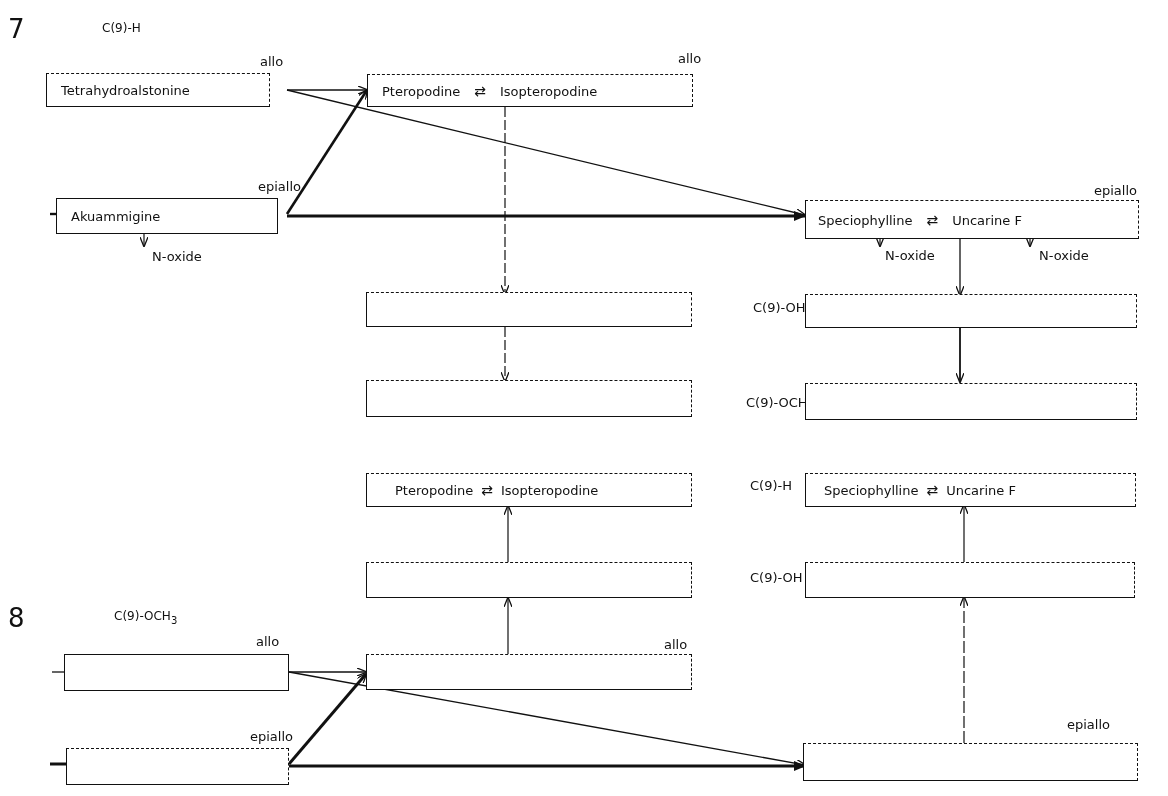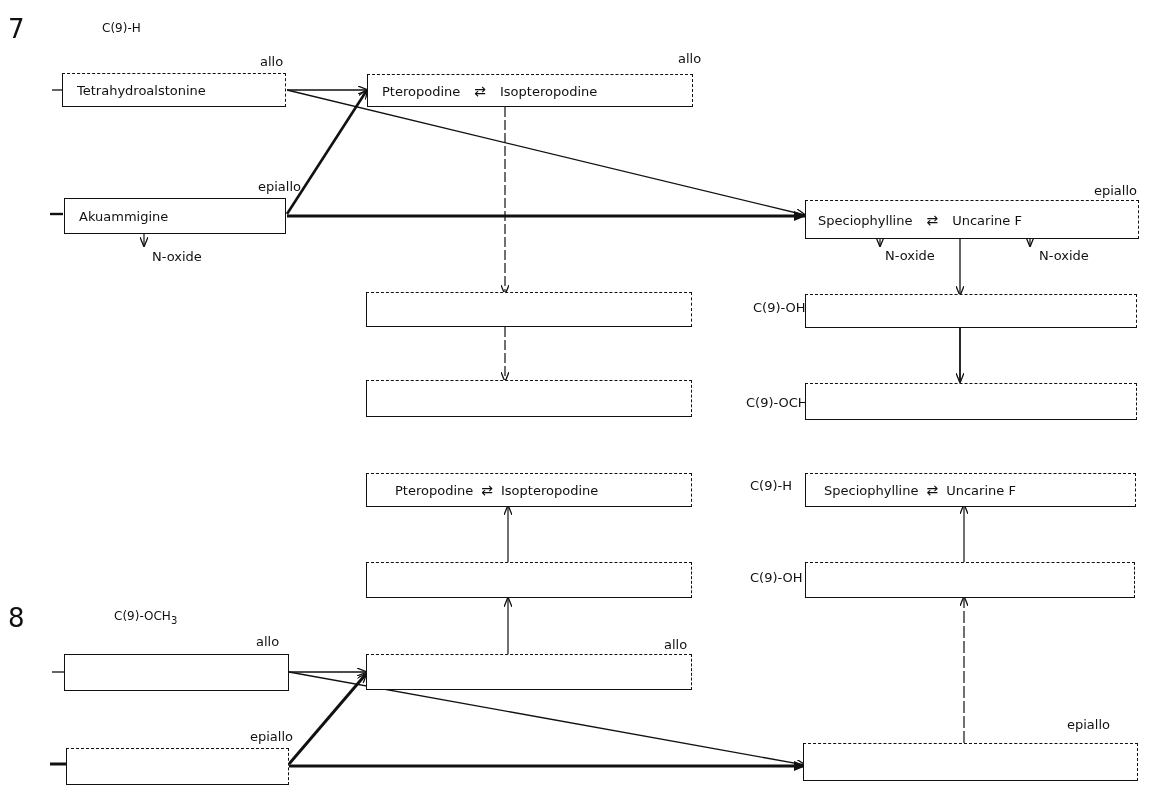--- a/index.html
+++ b/index.html
@@ -53,26 +53,26 @@
     <line x1="508" y1="562" x2="508" y2="506" stroke-width="1.2" marker-end="url(#ah)"></line>
     <line x1="964" y1="743" x2="964" y2="597" stroke-width="1.2" stroke-dasharray="12,3" marker-end="url(#ah)"></line>
     <line x1="964" y1="562" x2="964" y2="505" stroke-width="1.2" marker-end="url(#ah)"></line>
   </g>
 </svg>
 
 <div class="fig" style="left:8px;top:14px;">7</div>
 <div class="lbl" style="left:62px;top:21px;font-size:12px;">C(9)-H</div>
 
 <div class="lbl" style="left:220px;top:54px;">allo</div>
-<div class="box dashed" style="left:62px;top:73px;width:224px;height:34px;">
+<div class="box dashed" style="left:46px;top:73px;width:224px;height:34px;">
   <span class="content">Tetrahydroalstonine</span>
 </div>
 
 <div class="lbl" style="left:218px;top:179px;">epiallo</div>
-<div class="box" style="left:64px;top:198px;width:222px;height:36px;">
+<div class="box" style="left:56px;top:198px;width:222px;height:36px;">
   <span class="content">Akuammigine</span>
 </div>
 <div class="lbl" style="left:112px;top:249px;">N-oxide</div>
 
 <div class="lbl" style="left:638px;top:51px;">allo</div>
 <div class="box dashed" style="left:367px;top:74px;width:326px;height:33px;">
   <span class="content">
     <span>Pteropodine</span><span class="eq">⇄</span><span>Isopteropodine</span>
   </span>
 </div>

